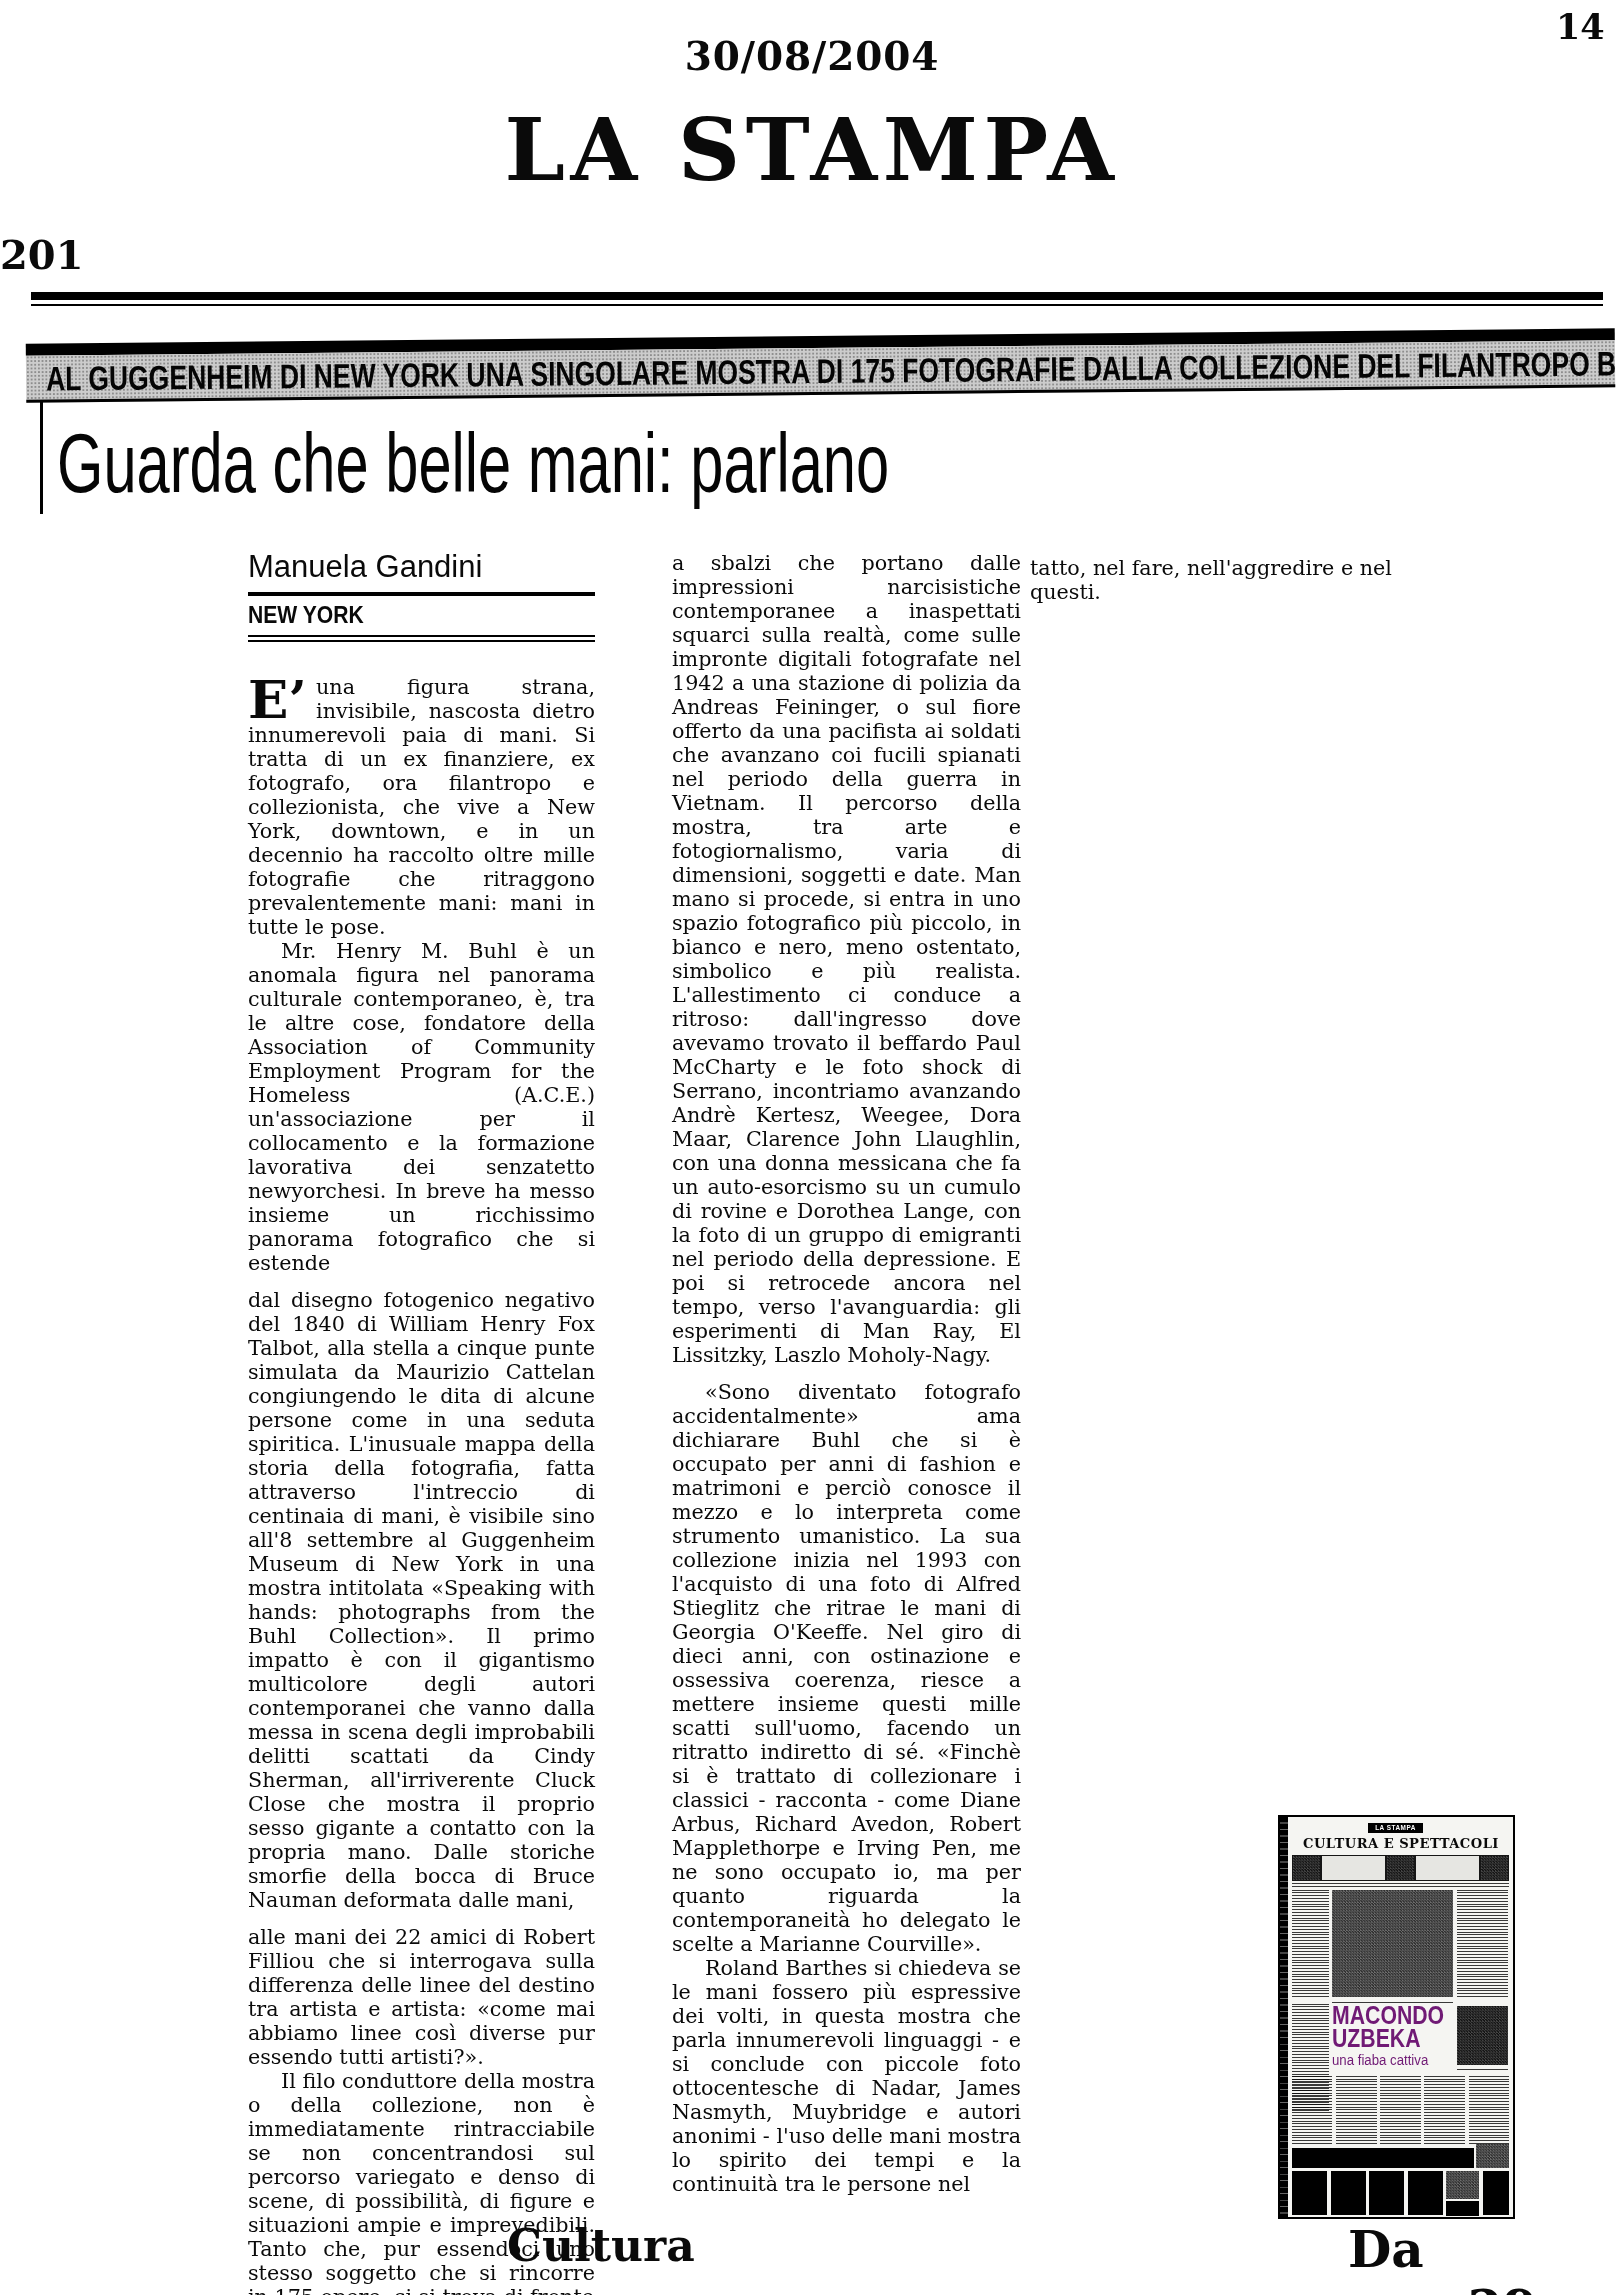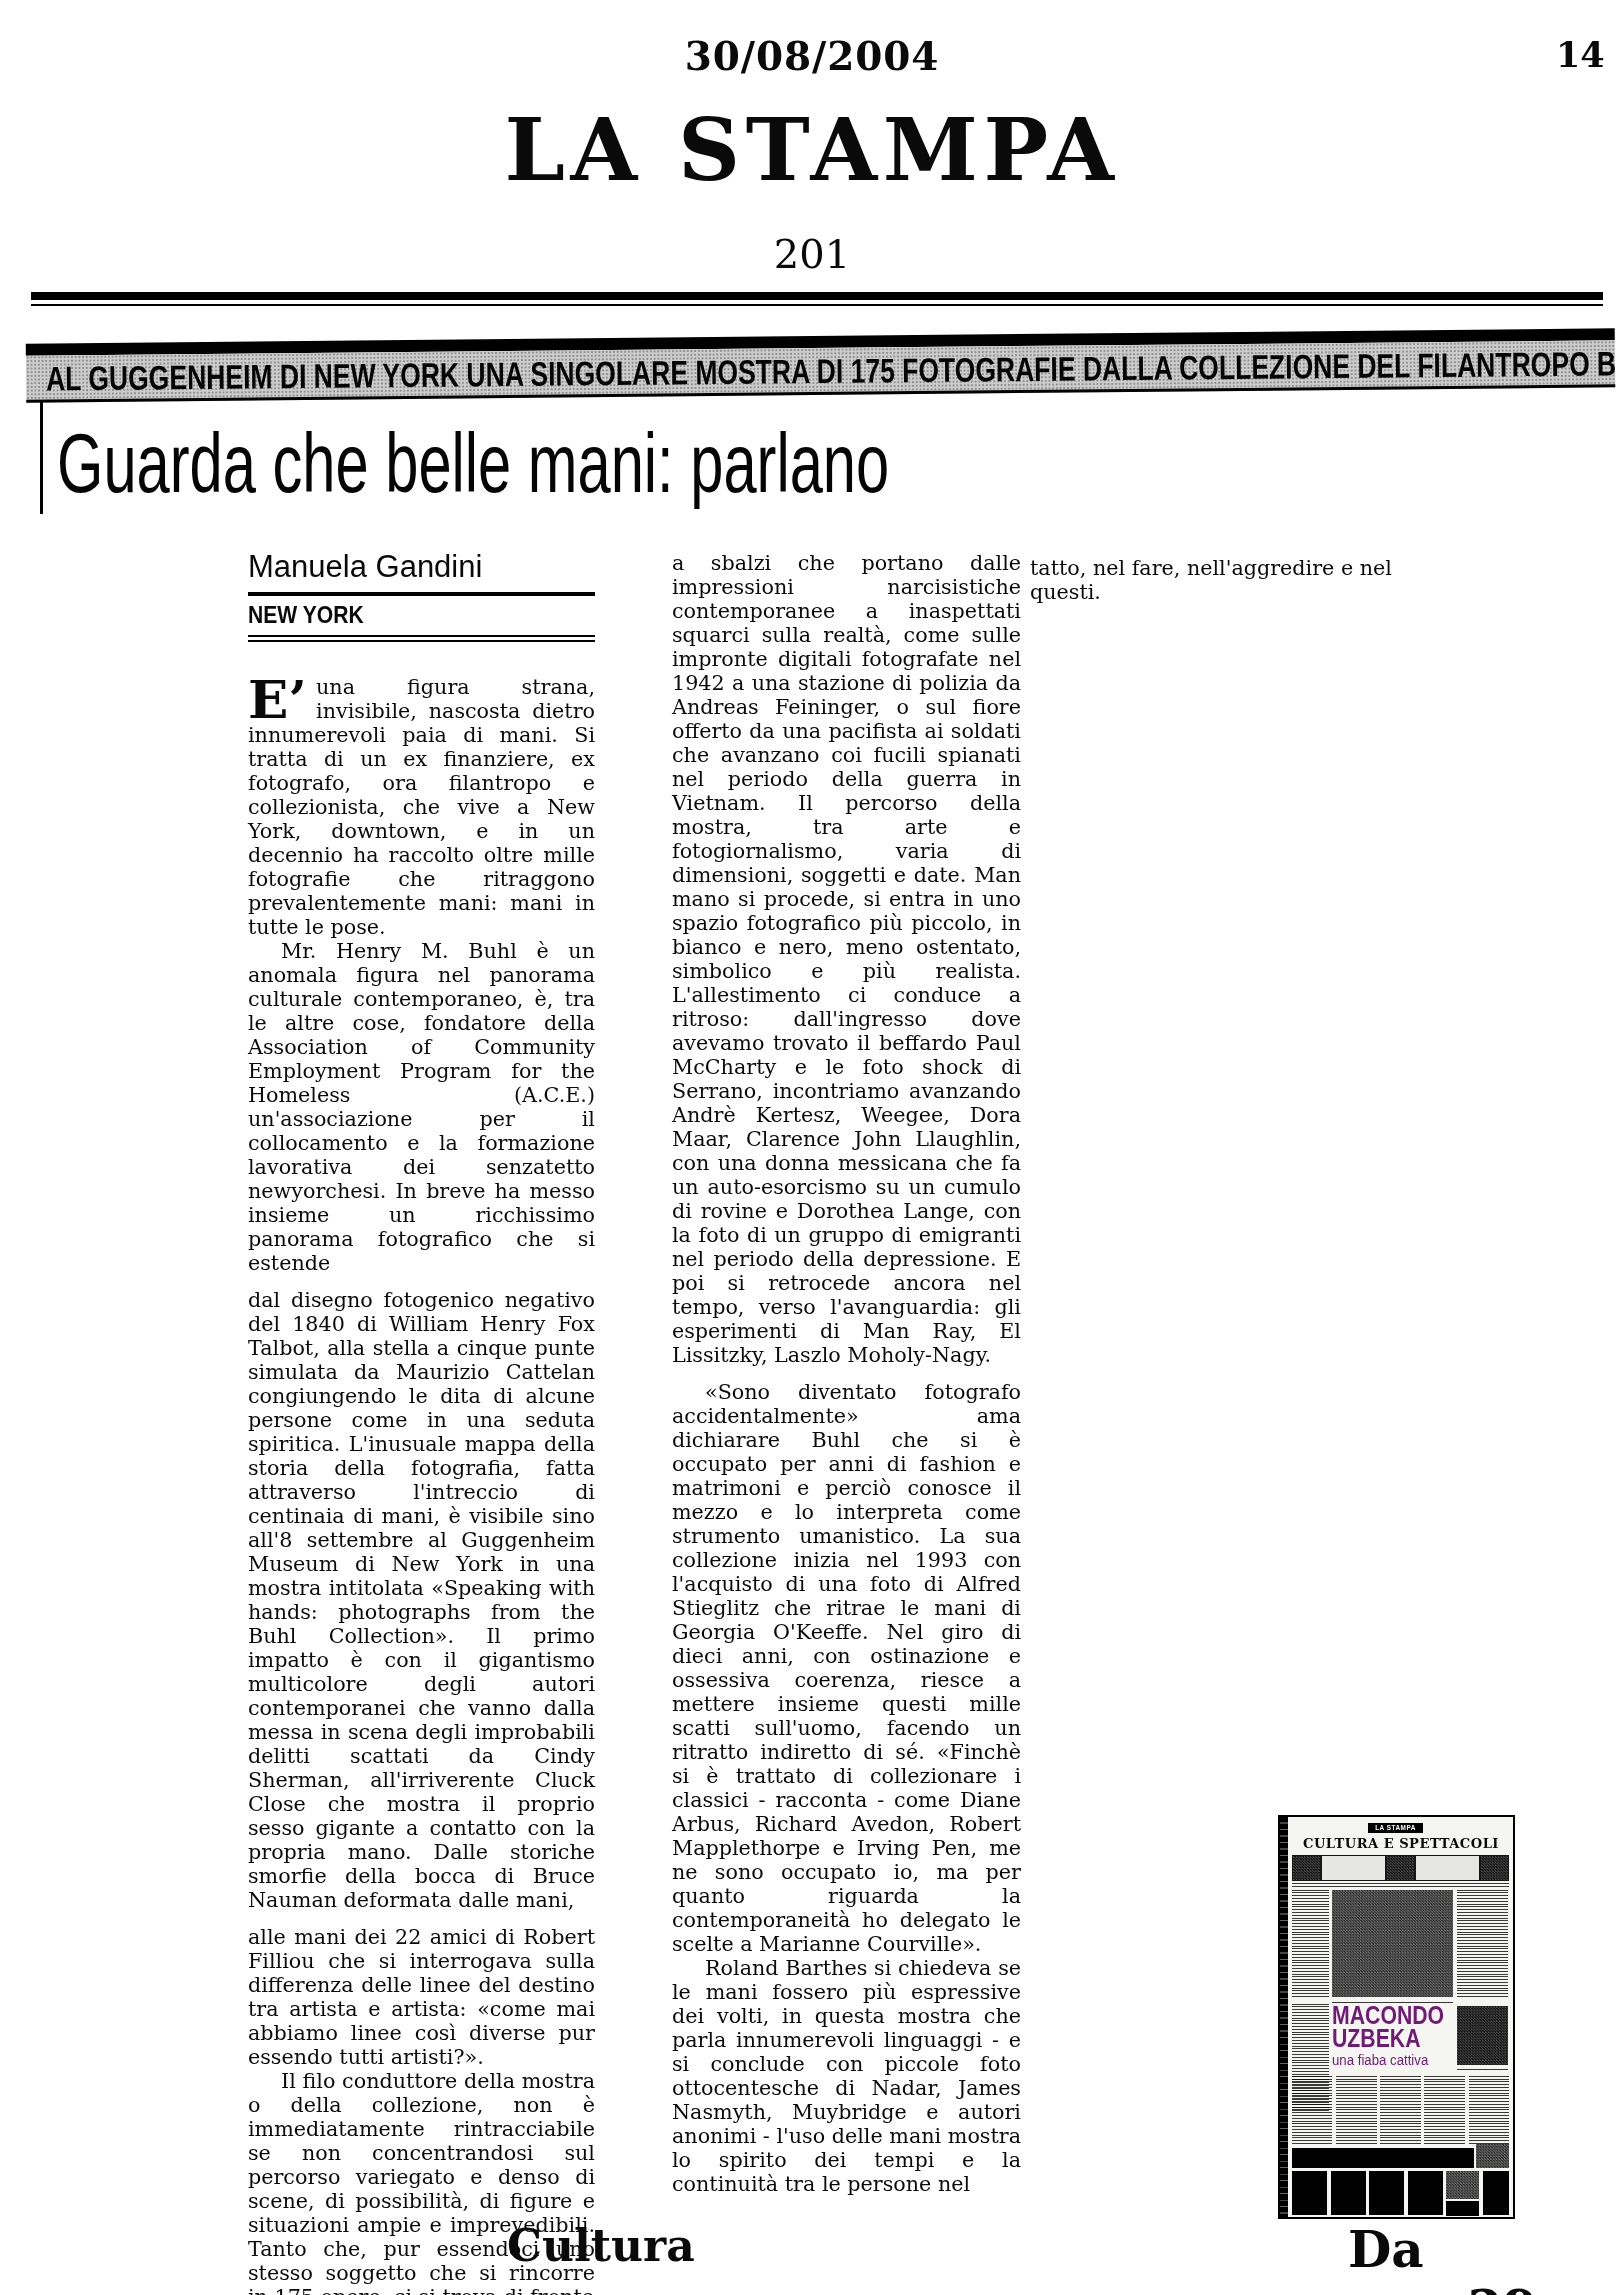--- a/index.html
+++ b/index.html
@@ -3,24 +3,24 @@
 <meta charset="utf-8">
 <style>
   html,body{margin:0;padding:0;}
   body{
     width:1624px;height:2296px;position:relative;background:#ffffff;
     font-family:"DejaVu Serif",serif;color:#0a0a0a;overflow:hidden;
   }
   .abs{position:absolute;}
 
   
-  .pageno{top:5.5px;left:1556px;font-size:35px;font-weight:bold;margin-top:28px;}
+  .pageno{top:5.5px;left:1556px;font-size:35px;font-weight:bold;}
   .date{top:33px;left:0;width:100%;text-align:center;font-size:39px;font-weight:bold;letter-spacing:0.9px;}
   .masthead{top:99px;left:0;width:100%;text-align:center;font-size:86px;font-weight:bold;letter-spacing:5.5px;}
-  .edition{top:231px;left:0;width:100%;text-align:center;font-size:40px;font-weight:normal;}
+  .edition{top:231px;left:0;width:100%;font-size:40px;font-weight:bold;}
   .toprule{top:292px;left:31px;width:1572px;height:8.3px;background:#000;}
   .toprule2{top:304px;left:31px;width:1572px;height:1.8px;background:#000;}
 
   
   .kicker{top:336px;left:26px;width:1589px;transform:rotate(-0.55deg);transform-origin:center;}
   .kicker .bar-top{height:12px;background:#000;}
   .kicker .bar-grey{
     height:44px;position:relative;
     background-color:#cccccc;
     background-image:radial-gradient(circle,#8d8d8d 0.9px,transparent 1.3px);

